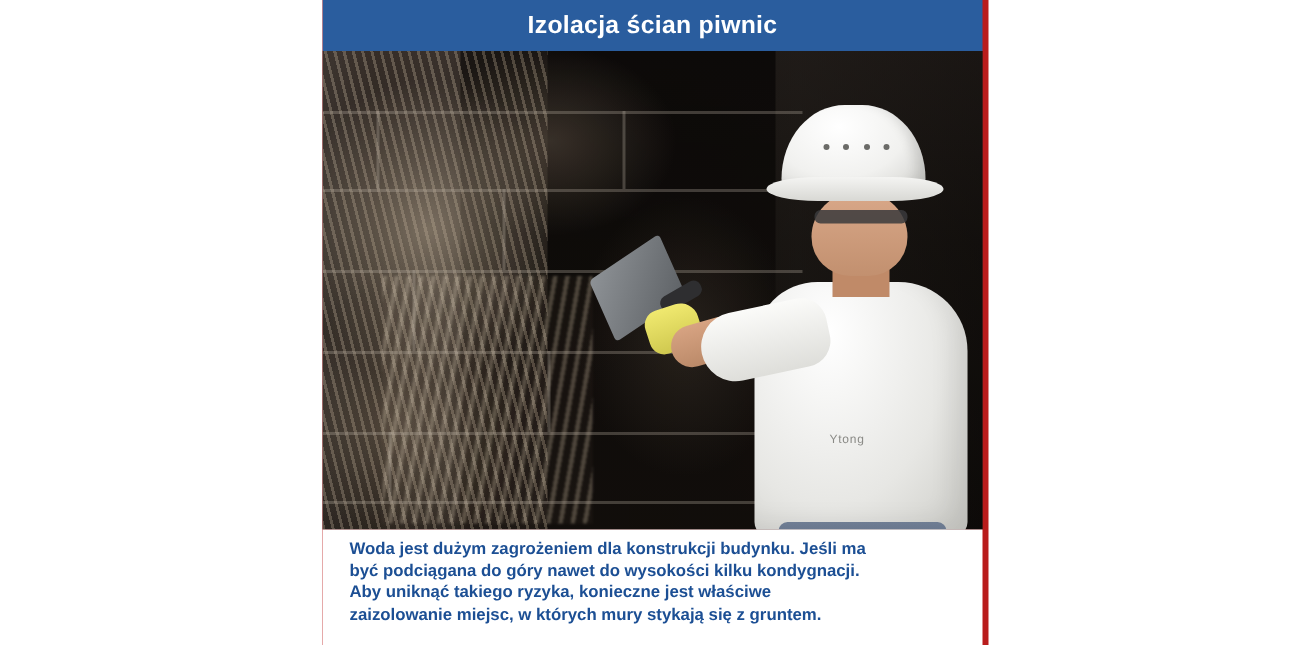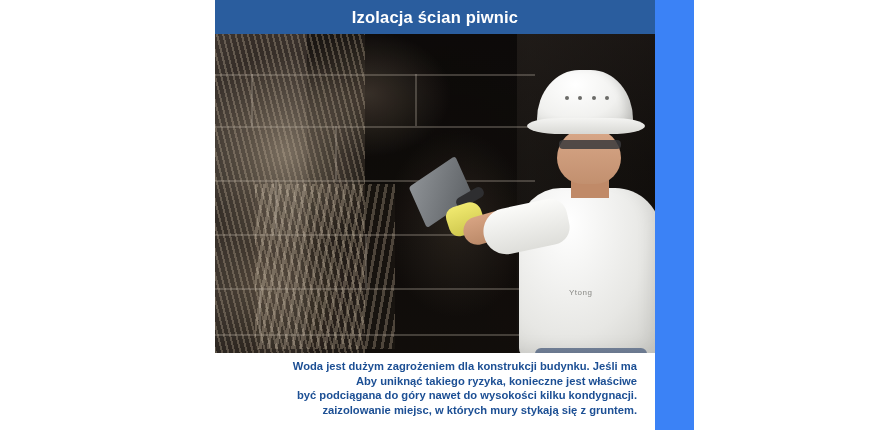--- a/index.html
+++ b/index.html
@@ -12,22 +12,22 @@
   }
   .page {
     position: relative;
     width: 870px; height: 430px;
     background: #ffffff;
   }
   
   .card {
     position: absolute;
     left: 215px; top: 0;
-    width: 479px; height: 430px;
-    background: #3b82f6;
+    width: 444px; height: 430px;
+    background: #b91c1c;
     overflow: hidden;
   }
   
   .title-bar {
     position: absolute;
     left: 0; top: 0;
     width: 440px; height: 34px;
     background: #2a5d9e;
     display: flex;
     align-items: center;
@@ -94,21 +94,21 @@
     filter: blur(0.6px);
   }
   
   .grid-h, .grid-v {
     position: absolute;
     background: rgba(190,180,165,0.30);
   }
   .grid-h { height: 1.5px; left: 0; width: 320px; }
   .grid-v { width: 1.5px; }
   
-  .worker { position: absolute; left: 246px; top: 18px; width: 210px; height: 301px; }
+  .worker { position: absolute; left: 230px; top: 18px; width: 210px; height: 301px; }
   .helmet {
     position: absolute; left: 76px; top: 18px;
     width: 96px; height: 58px;
     background: radial-gradient(ellipse at 40% 25%, #ffffff 0%, #f1f1ef 55%, #cfcfcb 100%);
     border-radius: 48px 48px 14px 14px / 56px 56px 10px 10px;
     box-shadow: inset -6px -4px 8px rgba(0,0,0,.12);
   }
   .helmet-brim {
     position: absolute; left: 66px; top: 66px;
     width: 118px; height: 16px;
@@ -189,21 +189,21 @@
     background: linear-gradient(180deg,#6f7d93,#55637a);
     border-radius: 6px 6px 0 0;
   }
   
   .caption {
     position: absolute;
     left: 0; top: 353px;
     width: 440px; height: 77px;
     background: #ffffff;
     padding: 6px 18px 0 18px;
-    text-align: right;
+    text-align: left;
   }
   .caption p {
     margin: 0;
     color: #1c4f94;
     font-size: 11.2px;
     font-weight: bold;
     line-height: 14.6px;
   }
 </style>
 </head>
@@ -253,19 +253,19 @@
             <i></i>
             <i></i>
             <i></i>
           </div>
         <div class="shirt-logo">Ytong</div>
       </div>
     </div>
 
     <div class="caption">
       <p>Woda jest dużym zagrożeniem dla konstrukcji budynku. Jeśli ma</p>
+      <p>być podciągana do góry nawet do wysokości kilku kondygnacji.</p>
       <p>Aby uniknąć takiego ryzyka, konieczne jest właściwe</p>
-      <p>być podciągana do góry nawet do wysokości kilku kondygnacji.</p>
       <p>zaizolowanie miejsc, w których mury stykają się z gruntem.</p>
     </div>
 
   </div>
 </div>
 
 </body></html>

